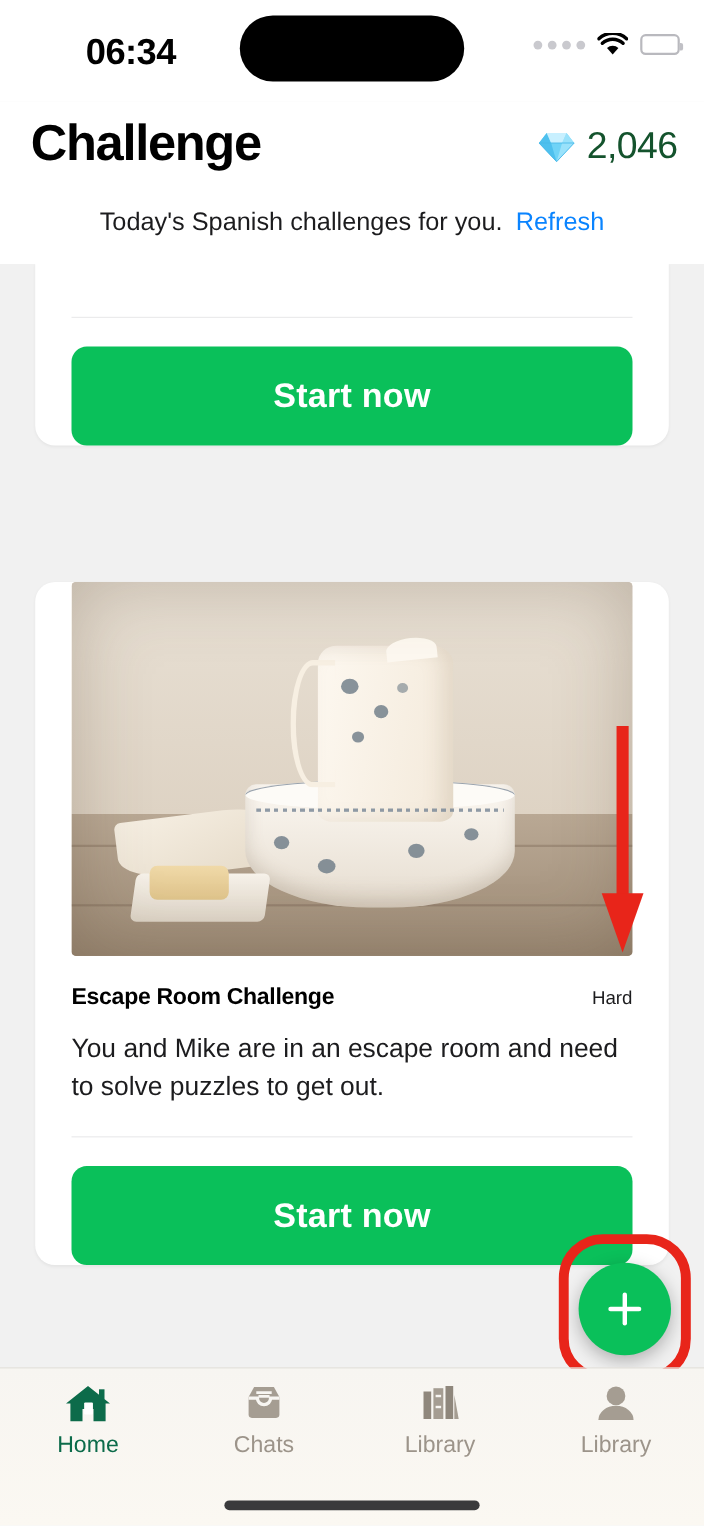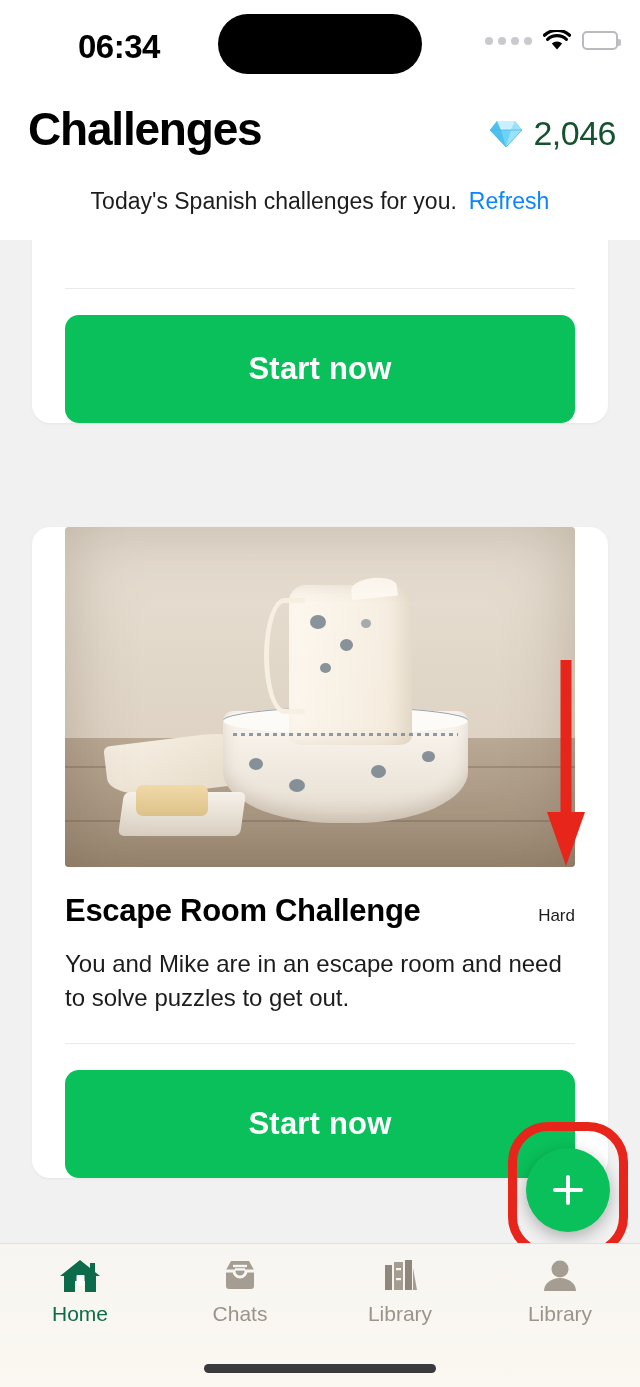--- a/index.html
+++ b/index.html
@@ -62,36 +62,36 @@
     position:relative; margin:0 32px 0 32px; background:#fff;
     border-radius:18px; box-shadow:0 1px 3px rgba(0,0,0,0.05);
   }
   .card-clip-top{ border-radius:0 0 18px 18px; }
   .ghost-line{
     height:22px; margin:0 33px; color:#111; font-size:23px;
     overflow:hidden; white-space:nowrap;
   }
   .divider{ height:1px; background:#e9e9ea; margin:18px 33px 0 33px; }
   .btn-start{
-    display:block; margin:26px 33px 24px 33px; height:108px;
+    display:block; margin:26px 33px 44px 33px; height:90px;
     background:#0ac05a; border:none; border-radius:14px;
     color:#fff; font-size:31px; font-weight:bold; letter-spacing:0.2px;
     cursor:pointer; width:calc(100% - 66px);
   }
   .card-gap{ height:62px; }
 
   .card-img{
     display:block; margin:18px 33px 0 33px; height:340px;
     border-radius:4px; overflow:hidden; position:relative;
   }
   .card-head{
     display:flex; align-items:baseline; justify-content:space-between;
     margin:26px 33px 0 33px;
   }
-  .card-title{ font-size:31px; font-weight:bold; color:#000; letter-spacing:-0.3px; }
+  .card-title{ font-size:21px; font-weight:bold; color:#000; letter-spacing:-0.3px; }
   .card-diff{ font-size:17px; color:#1c1c1e; }
   .card-desc{
     margin:18px 33px 0 33px; font-size:24px; line-height:1.42; color:#1c1c1e;
   }
 
   
   .photo-still{ position:absolute; inset:0; background:
      linear-gradient(180deg,#e9e1d6 0%,#e2d8cb 48%,#cdbfae 62%,#b3a08c 100%); }
   .ph-wall{ position:absolute; left:0; top:0; width:100%; height:62%;
      background:linear-gradient(180deg,#e8e0d4,#ded3c4); }
@@ -177,21 +177,21 @@
         <path d="M4.6 9.3 a13.8 13.8 0 0 1 18.8 0" stroke="#000" stroke-width="3.2" fill="none" stroke-linecap="round"></path>
         <path d="M1.4 5.2 a18.6 18.6 0 0 1 25.2 0" stroke="#000" stroke-width="3.2" fill="none" stroke-linecap="round"></path>
       </svg>
       <span class="batt">
         <span class="lvl"></span><span class="cap"></span>
       </span>
     </div>
   </div>
 
   <div class="header">
-    <div class="page-title">Challenges</div>
+    <div class="page-title">Challenge</div>
     <div class="gems">
       <svg class="gem-ic" viewBox="0 0 34 30">
         <path d="M8 2 H26 L33 11 L17 28 L1 11 Z" fill="#6fd3f7"></path>
         <path d="M8 2 L12 11 L17 28 L1 11 Z" fill="#4ec0ee"></path>
         <path d="M26 2 L22 11 L17 28 L33 11 Z" fill="#9ae2fb"></path>
         <path d="M8 2 H26 L22 11 H12 Z" fill="#c8f0ff"></path>
         <path d="M1 11 H33 L17 28 Z" fill="none" stroke="#49b8e8" stroke-width="0.8"></path>
       </svg>
       <span class="gem-count">2,046</span>
     </div>

